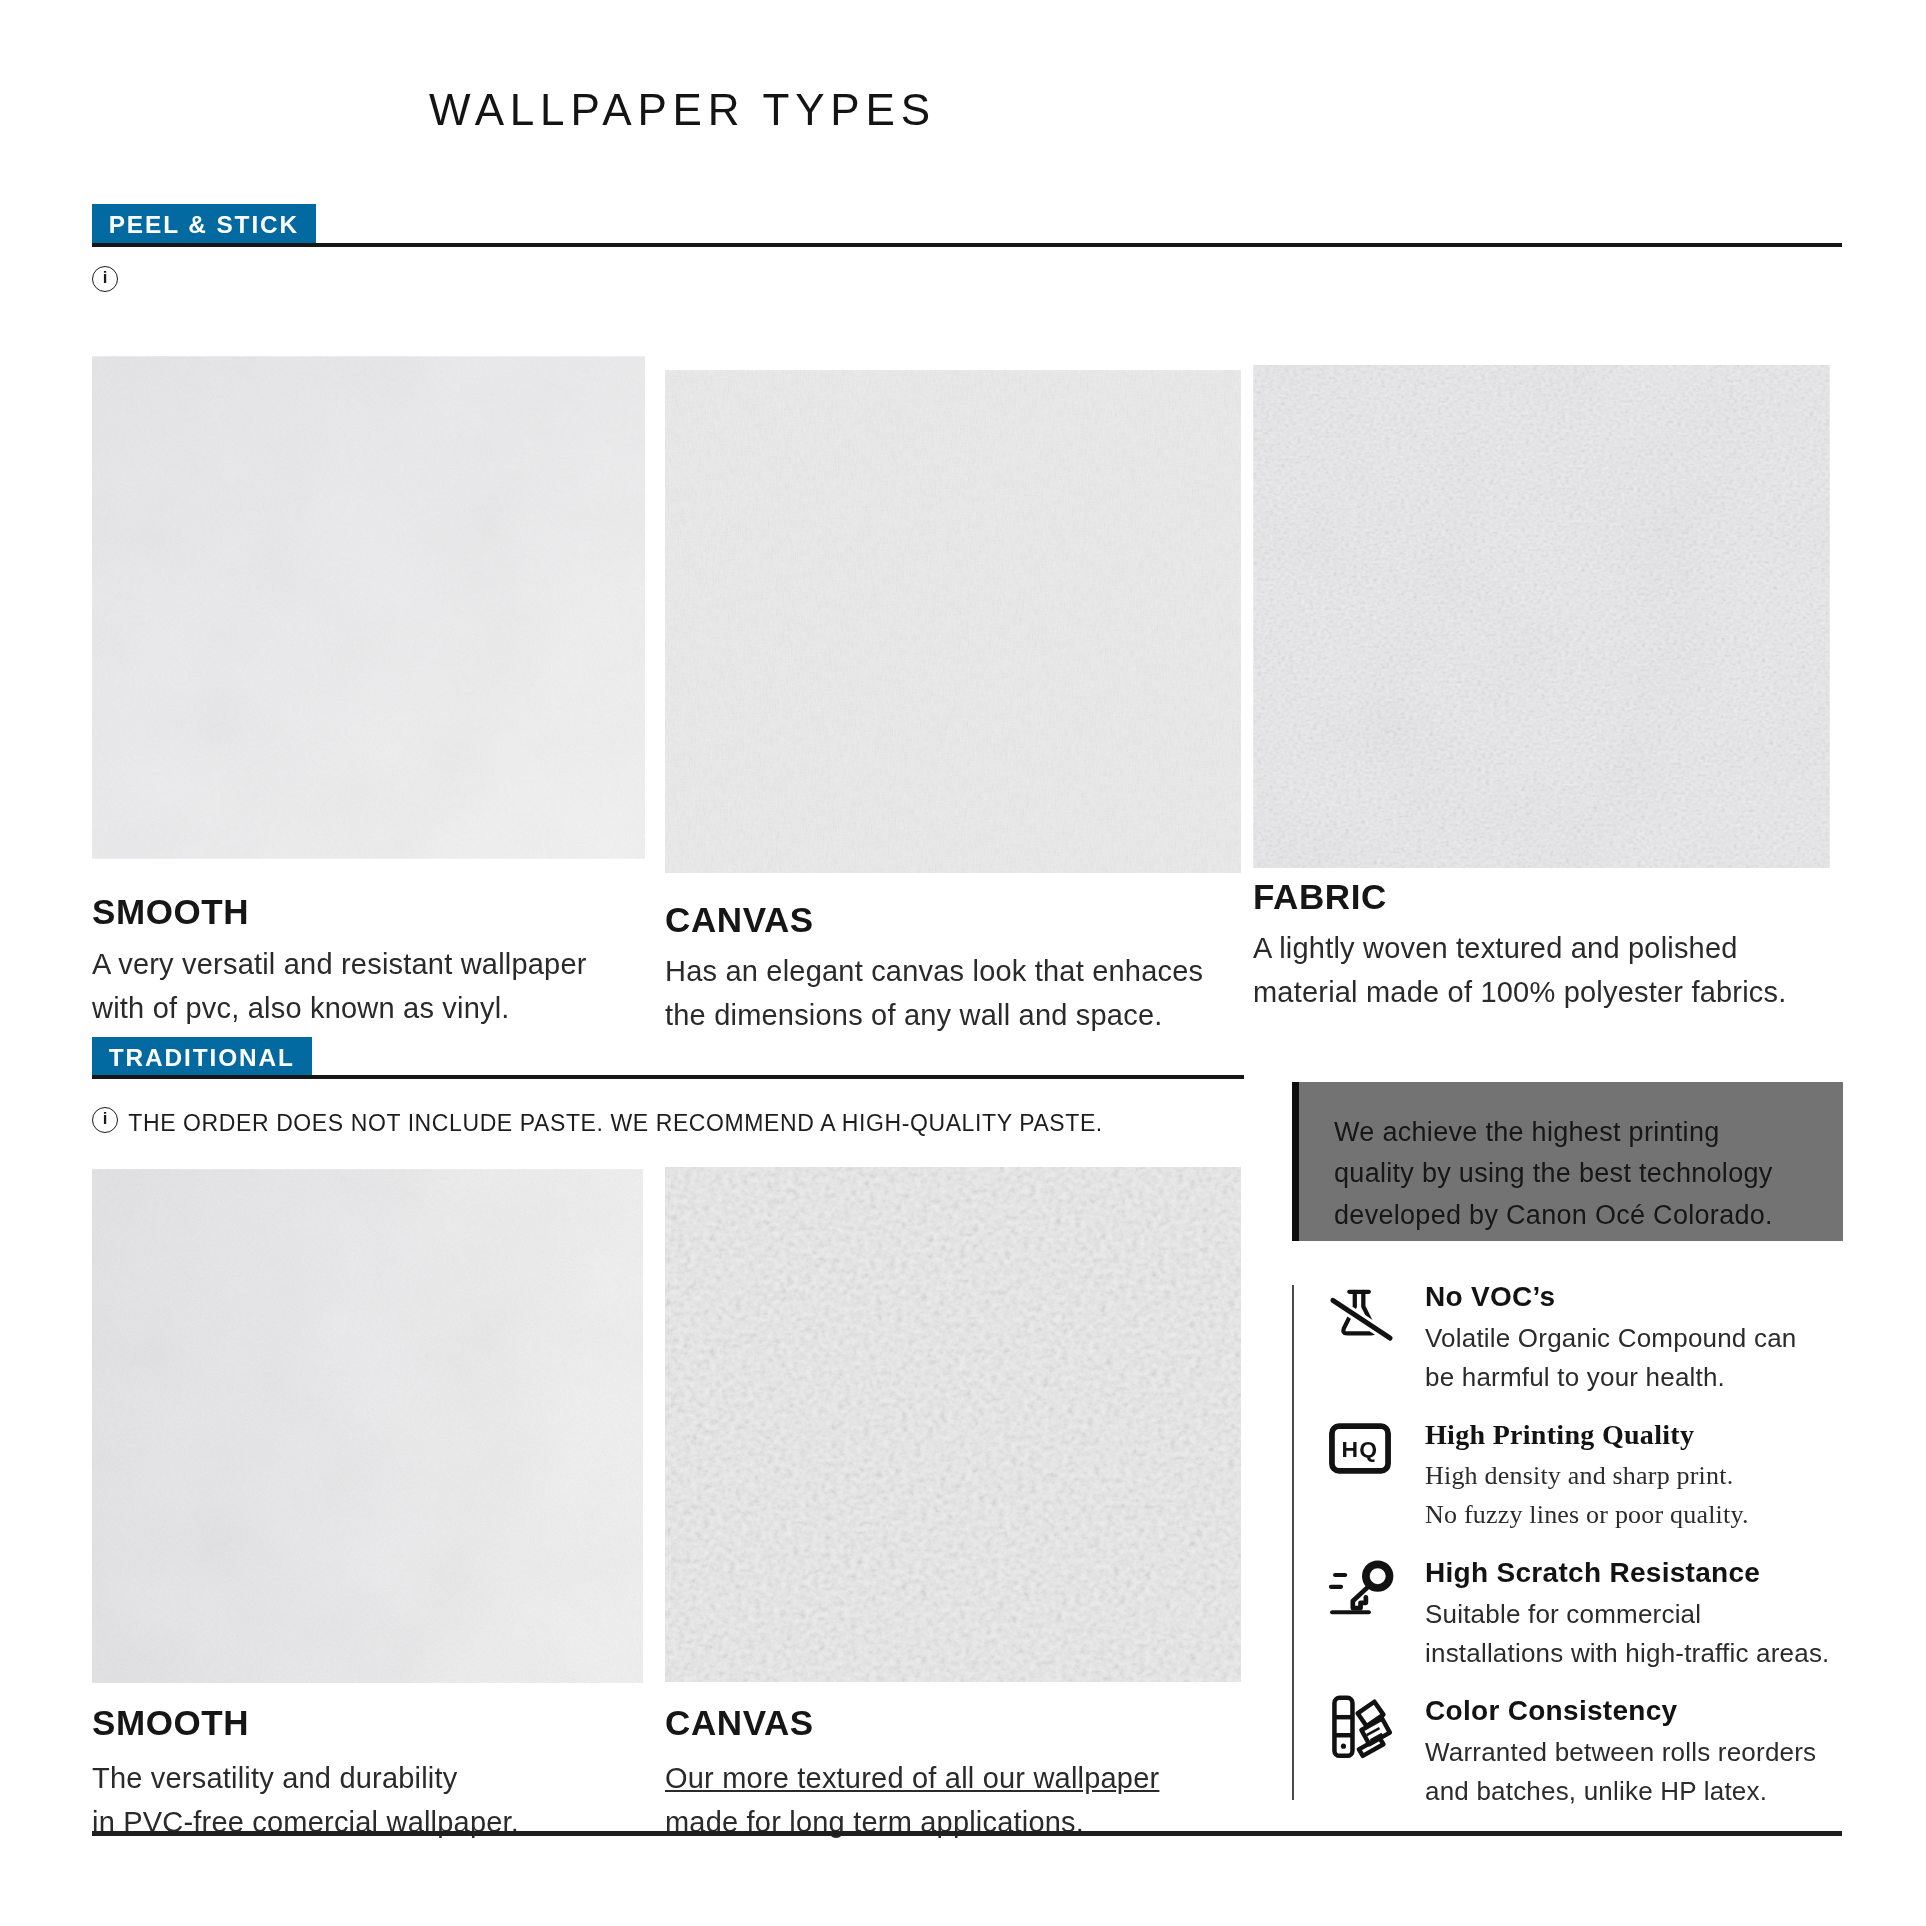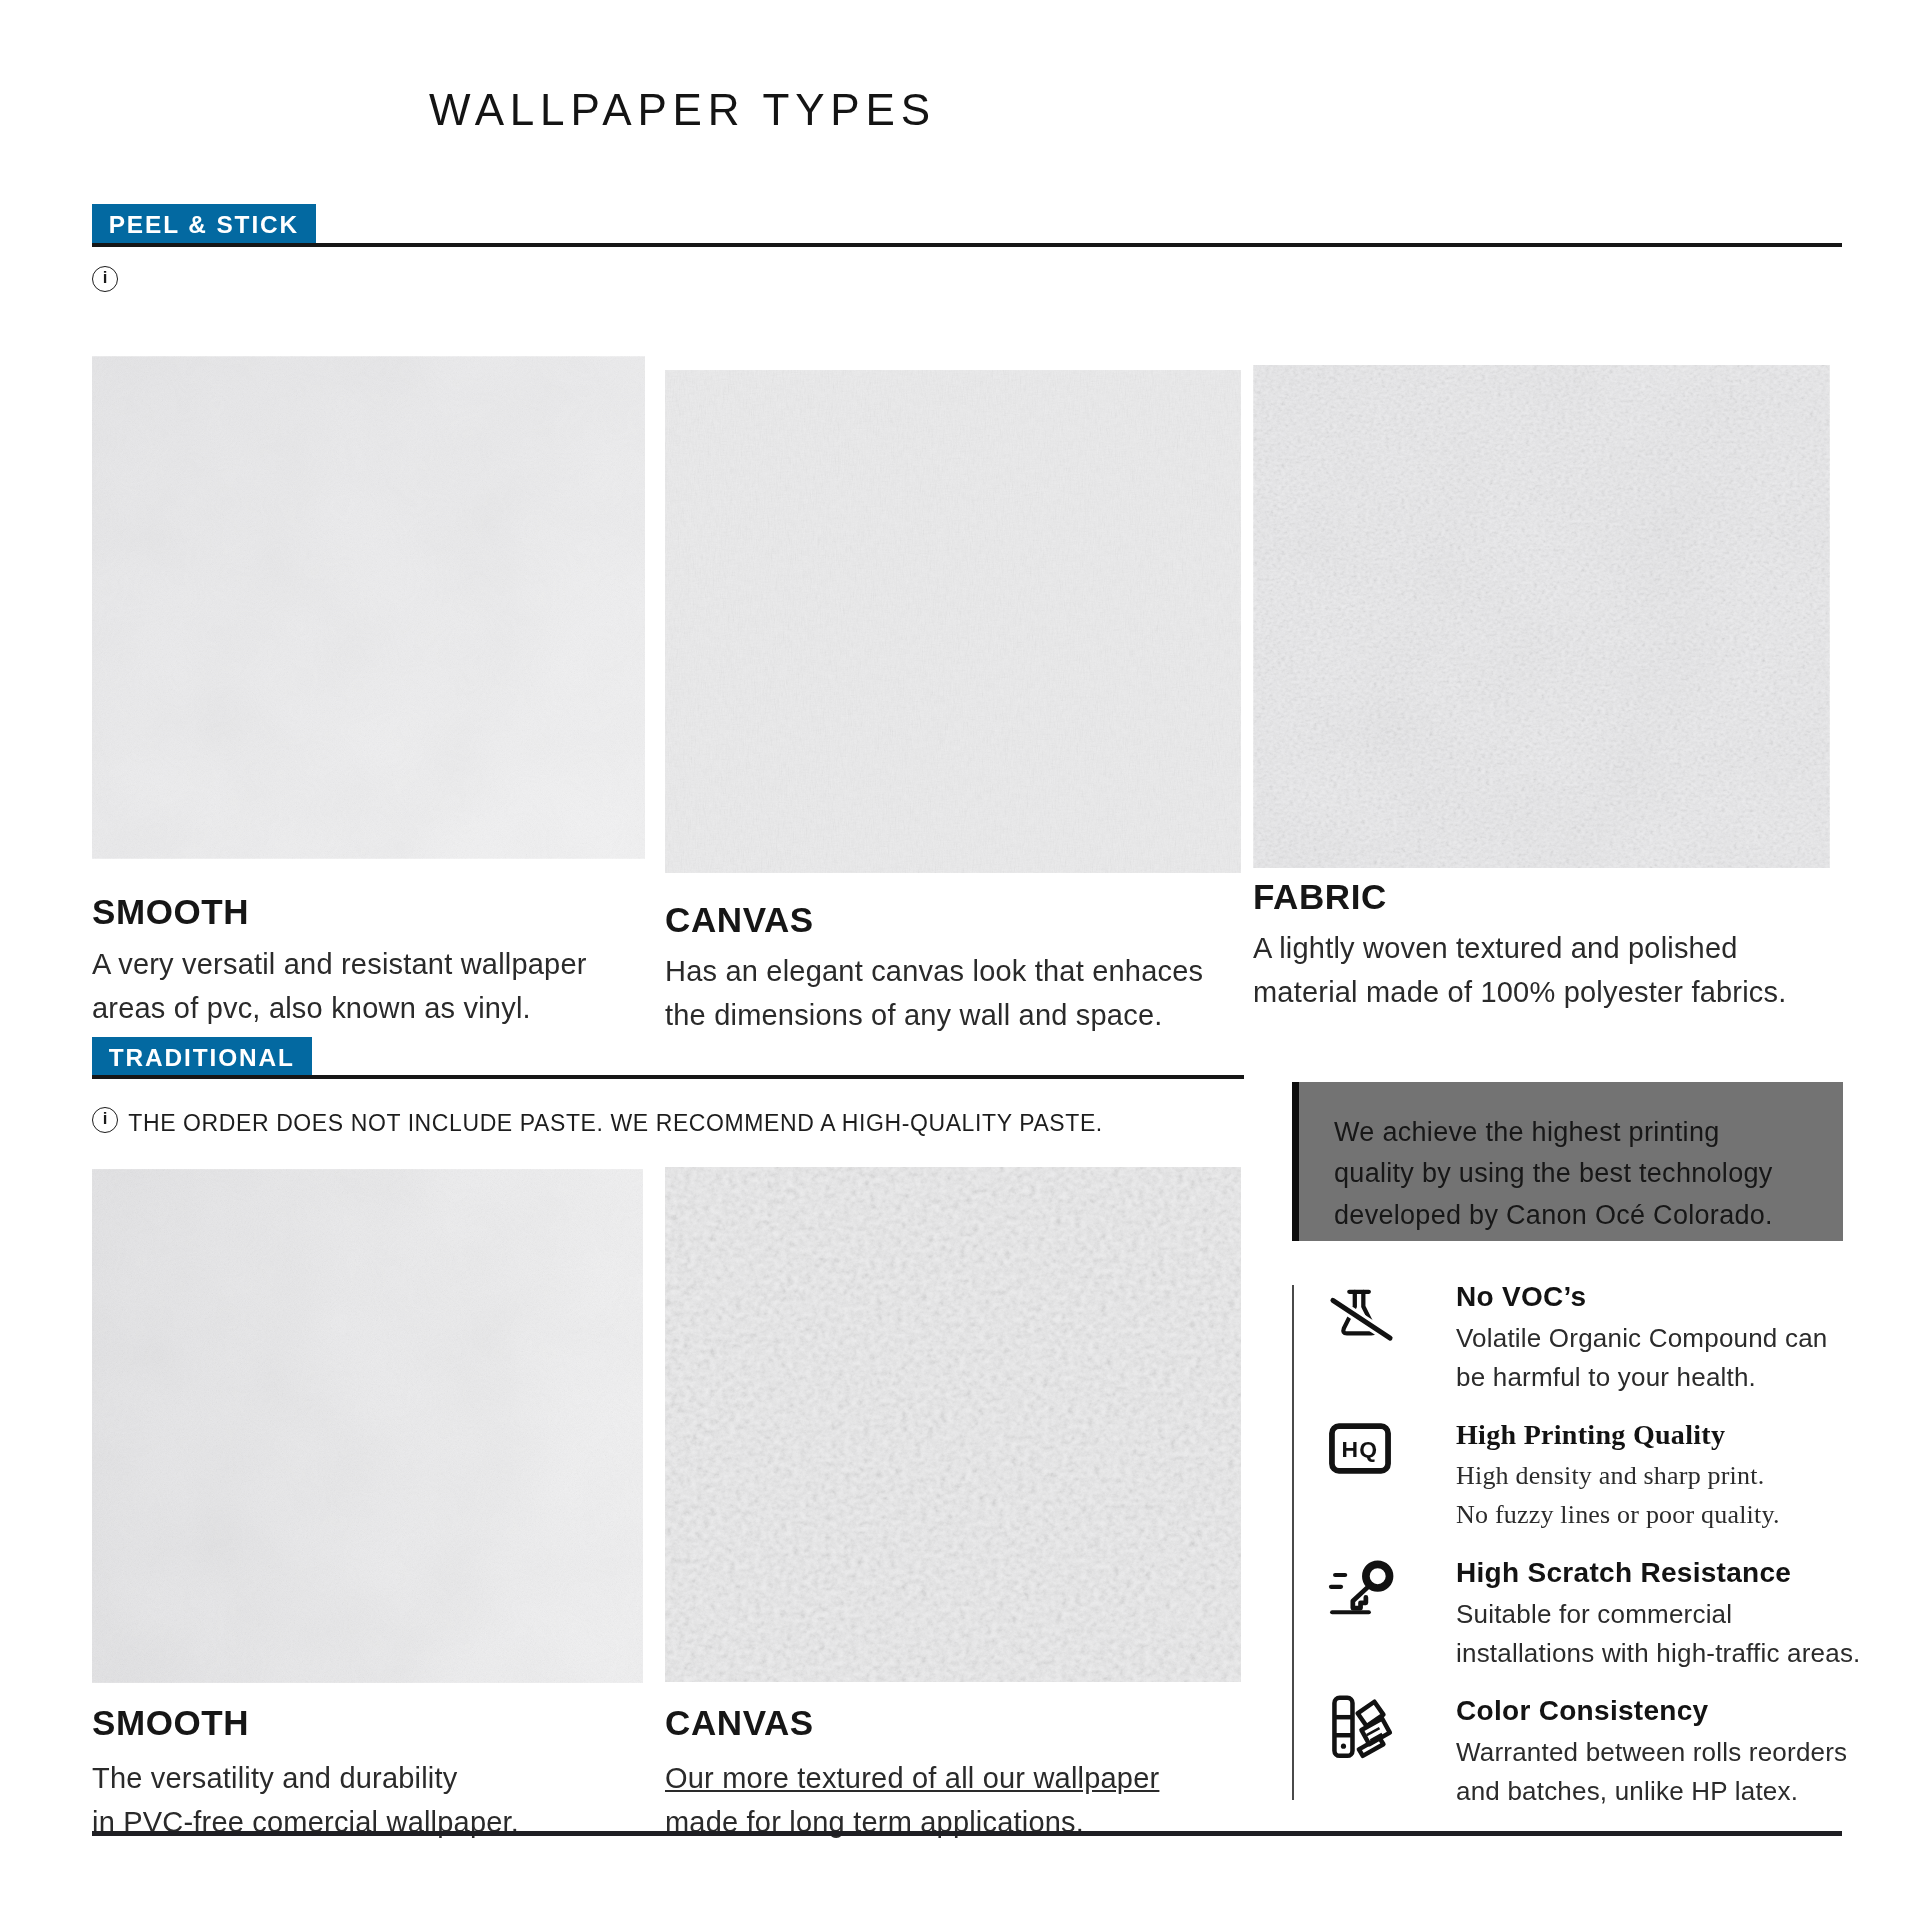--- a/index.html
+++ b/index.html
@@ -27,21 +27,21 @@
              white-space:pre-line;}
 
   .callout{position:absolute;left:1292px;top:1082px;width:551px;height:159px;background:#737373;}
   .callout-bar{position:absolute;left:0;top:0;width:7px;height:159px;background:#0d0d0d;}
   .callout-text{position:absolute;left:42px;top:29.5px;width:488px;font-size:27px;line-height:1.55;
                 letter-spacing:0.3px;color:#171717;white-space:pre-line;}
 
   .vline{position:absolute;left:1292px;top:1285px;width:1.9px;height:515px;background:#4a4a4a;}
 
   .feature-icon{position:absolute;left:1328px;width:71px;}
-  .feature-text{position:absolute;left:1425px;width:437px;margin-left:31px;}
+  .feature-text{position:absolute;left:1425px;width:437px;}
   .feature-title{font-size:28px;font-weight:700;letter-spacing:0.3px;color:#131313;}
   .feature-desc{font-size:26px;line-height:1.48;letter-spacing:0.2px;color:#2b2b2b;
                 margin-top:6.4px;white-space:pre-line;}
 
   .bottom-rule{position:absolute;left:92px;top:1831px;width:1750px;height:4.5px;background:#1f1f23;}
 </style>
 </head>
 <body>
 
 <div class="page">
@@ -110,21 +110,21 @@
   <div class="swatch" style="left:1253px;top:365px;width:577px;height:503px;">
     <svg width="577" height="503" viewBox="0 0 898 784">
       <rect width="898" height="784" fill="#ececee"></rect>
       <rect width="898" height="784" filter="url(#texFabric)" opacity="0.30"></rect>
       <rect width="898" height="784" filter="url(#texCloud)" opacity="0.07"></rect>
     </svg>
   </div>
 
   <div class="type-name" style="left:92px;top:892px;">SMOOTH</div>
   <div class="type-desc" style="left:92px;top:943px;width:578px;">A very versatil and resistant wallpaper
-areas of pvc, also known as vinyl.</div>
+with of pvc, also known as vinyl.</div>
 
   <div class="type-name" style="left:665px;top:900px;">CANVAS</div>
   <div class="type-desc" style="left:665px;top:950px;width:597px;">Has an elegant canvas look that enhaces
 the dimensions of any wall and space.</div>
 
   <div class="type-name" style="left:1253px;top:877px;">FABRIC</div>
   <div class="type-desc" style="left:1253px;top:927px;width:597px;">A lightly woven textured and polished
 material made of 100% polyester fabrics.</div>
 
   <div class="section-tag" style="left:92px;top:1037px;">TRADITIONAL</div>

